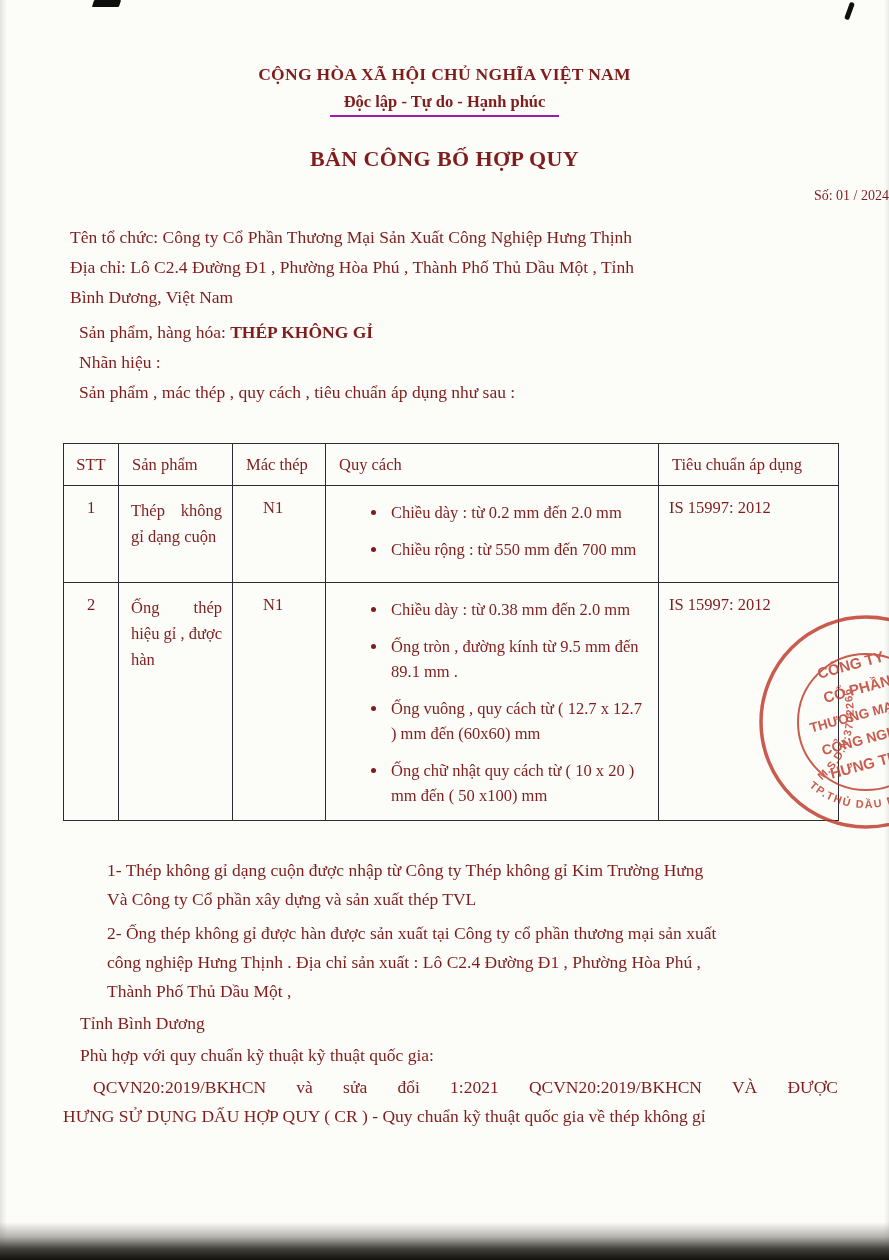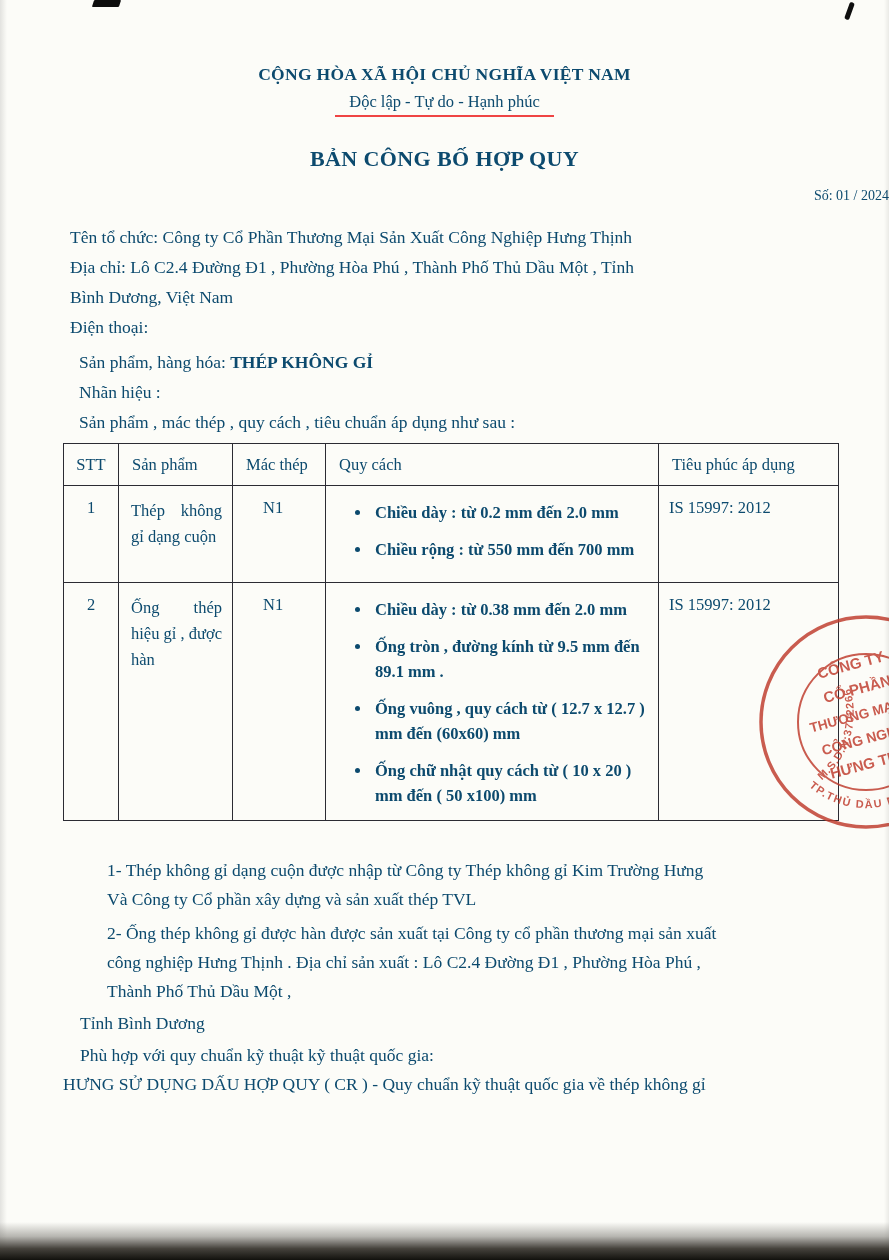--- a/index.html
+++ b/index.html
@@ -1,42 +1,42 @@
 <!DOCTYPE html>
 <html><head>
 <meta charset="utf-8">
 <style>
   * { margin:0; padding:0; box-sizing:border-box; }
   html,body { width:889px; height:1260px; }
   body { font-family:"Liberation Serif", serif; background:#e9e9e4; }
 
   .page {
     position:absolute; left:0; top:0; width:889px; height:1260px;
-    background:#fcfcf8; overflow:hidden; color:#0c4a6e;
+    background:#fcfcf8; overflow:hidden; color:#7f1d1d;
   }
 
   
   .edge-left { position:absolute; left:0; top:0; width:7px; height:100%;
     background:linear-gradient(90deg, rgba(0,0,0,.10), rgba(0,0,0,0)); }
   .edge-right { position:absolute; right:0; top:0; width:5px; height:100%;
     background:linear-gradient(270deg, rgba(0,0,0,.07), rgba(0,0,0,0)); }
   .mark-top-left { position:absolute; left:93px; top:0; width:27px; height:7px;
     background:#0d0d0d; transform:skewX(-18deg); border-radius:1px; }
   .mark-top-right { position:absolute; left:847px; top:2px; width:5px; height:18px;
     background:#0f0f0f; transform:rotate(20deg); border-radius:2px; }
   .bottom-band { position:absolute; left:0; top:1222px; width:100%; height:38px;
     background:linear-gradient(180deg, rgba(150,148,142,0) 0%, rgba(125,123,117,.55) 38%,
       #45423c 70%, #12110d 100%); }
 
   
   .national { position:absolute; top:64px; left:0; width:100%; text-align:center;
     font-weight:bold; font-size:17.5px; letter-spacing:.3px; }
   .motto-wrap { position:absolute; top:92px; left:0; width:100%; text-align:center; }
-  .motto { display:inline-block; font-weight:normal; font-size:16.5px;
-    border-bottom:2px solid #ef4444; padding:0 14px 3px 14px; }
+  .motto { display:inline-block; font-weight:bold; font-size:16.5px;
+    border-bottom:2px solid #a21caf; padding:0 14px 3px 14px; }
 
   .doc-title { position:absolute; top:146px; left:0; width:100%; text-align:center;
     font-family:Liberation Serif, serif; font-weight:bold; font-size:22px; letter-spacing:.4px; }
   .doc-number { position:absolute; top:188px; left:0; width:100%; text-align:right; font-size:14px; }
 
   
   .info { position:absolute; top:222px; left:70px; width:758px; font-size:17.5px; line-height:30px; }
   .info .line { }
   .indent-sm { padding-left:9px; }
   .gap-top { margin-top:5px; }
@@ -48,21 +48,21 @@
   table.spec th, table.spec td { border:1.4px solid #2b2b33; vertical-align:top; }
   table.spec thead th { height:42px; vertical-align:middle; font-weight:normal;
     text-align:left; padding:0 6px 0 13px; }
   table.spec thead th.c { text-align:center; padding:0; }
   td.stt { text-align:center; padding-top:12px; }
   td.sp  { padding:12px 10px 0 12px; text-align:justify; line-height:26px; }
   td.mt  { padding:12px 0 0 30px; }
   td.qc  { padding:2px 6px 0 0; }
   td.tc  { padding:12px 6px 0 10px; }
   td.qc ul { margin:12px 4px 0 46px; padding:0; list-style:disc outside; }
-  td.qc li { margin:0 0 12px 0; line-height:25px; padding-left:3px;font-weight:bold; }
+  td.qc li { margin:0 0 12px 16px; line-height:25px; padding-left:3px; }
   tr.r1 td { height:97px; }
   tr.r2 td { height:238px; }
 
   
   .notes { position:absolute; top:856px; left:63px; width:775px; font-size:17.5px; line-height:29px; }
   .note { margin-left:44px; }
   .note + .note { margin-top:5px; }
   .plain { margin-left:17px; margin-top:3px; }
   .reg1 { margin-top:3px; text-indent:30px; text-align:justify; text-align-last:justify; }
   .reg2 { text-align:left; }
@@ -81,21 +81,20 @@
     <span class="motto">Độc lập - Tự do - Hạnh phúc</span>
   </div>
 
   <div class="doc-title">BẢN CÔNG BỐ HỢP QUY</div>
   <div class="doc-number">Số: 01 / 2024</div>
 
   <div class="info">
     <div class="line">Tên tổ chức: Công ty Cổ Phần Thương Mại Sản Xuất Công Nghiệp Hưng Thịnh</div>
     <div class="line">Địa chỉ: Lô C2.4 Đường Đ1 , Phường Hòa Phú , Thành Phố Thủ Dầu Một , Tỉnh</div>
     <div class="line">Bình Dương, Việt Nam</div>
-    <div class="line">Điện thoại:</div>
     <div class="line indent-sm gap-top">
       <span>Sản phẩm, hàng hóa: </span><span class="bold">THÉP KHÔNG GỈ</span>
     </div>
     <div class="line indent-sm">Nhãn hiệu :</div>
     <div class="line indent-sm">Sản phẩm , mác thép , quy cách , tiêu chuẩn áp dụng như sau :</div>
   </div>
 
   <table class="spec">
     <colgroup>
       <col style="width:55px">
@@ -103,21 +102,21 @@
         <col style="width:93px">
         <col style="width:333px">
         <col style="width:180px">
     </colgroup>
     <thead>
       <tr>
         <th class="c">STT</th>
         <th>Sản phẩm</th>
         <th>Mác thép</th>
         <th>Quy cách</th>
-        <th>Tiêu phúc áp dụng</th>
+        <th>Tiêu chuẩn áp dụng</th>
       </tr>
     </thead>
     <tbody>
       <tr class="r1">
         <td class="stt">1</td>
         <td class="sp">Thép không gỉ dạng cuộn</td>
         <td class="mt">N1</td>
         <td class="qc">
           <ul>
             <li>Chiều dày : từ 0.2 mm đến 2.0 mm</li>
@@ -148,20 +147,21 @@
       <div>1-  Thép không gỉ dạng cuộn được nhập từ Công ty Thép không gỉ Kim Trường Hưng</div>
       <div>Và Công ty Cổ phần xây dựng và sản xuất thép TVL</div>
     </div>
     <div class="note">
       <div>2-  Ống thép không gỉ được hàn được sản xuất tại Công ty cổ phần thương mại sản xuất</div>
       <div>công nghiệp Hưng Thịnh . Địa chỉ sản xuất : Lô C2.4 Đường Đ1 , Phường Hòa Phú ,</div>
       <div>Thành Phố Thủ Dầu Một ,</div>
     </div>
     <div class="plain">Tỉnh Bình Dương</div>
     <div class="plain">Phù hợp với quy chuẩn kỹ thuật kỹ thuật quốc gia:</div>
+    <div class="reg1">QCVN20:2019/BKHCN và sửa đổi 1:2021 QCVN20:2019/BKHCN VÀ ĐƯỢC</div>
     <div class="reg2">HƯNG SỬ DỤNG DẤU HỢP QUY ( CR ) -  Quy chuẩn kỹ thuật quốc gia về thép không gỉ</div>
   </div>
 
   <svg class="stamp" viewBox="0 0 240 240" width="240" height="240">
     <circle cx="120" cy="120" r="105" fill="none" stroke="#bf3a2b" stroke-width="3.5"></circle>
     <circle cx="120" cy="120" r="68" fill="none" stroke="#bf3a2b" stroke-width="2"></circle>
     <defs>
       <path id="arcLeft" d="M 64.7 185.9 A 86 86 0 0 0 77 45.5" fill="none"></path>
       <path id="arcBottom" d="M 42 156.3 A 86 86 0 0 0 198 156.3" fill="none"></path>
     </defs>

